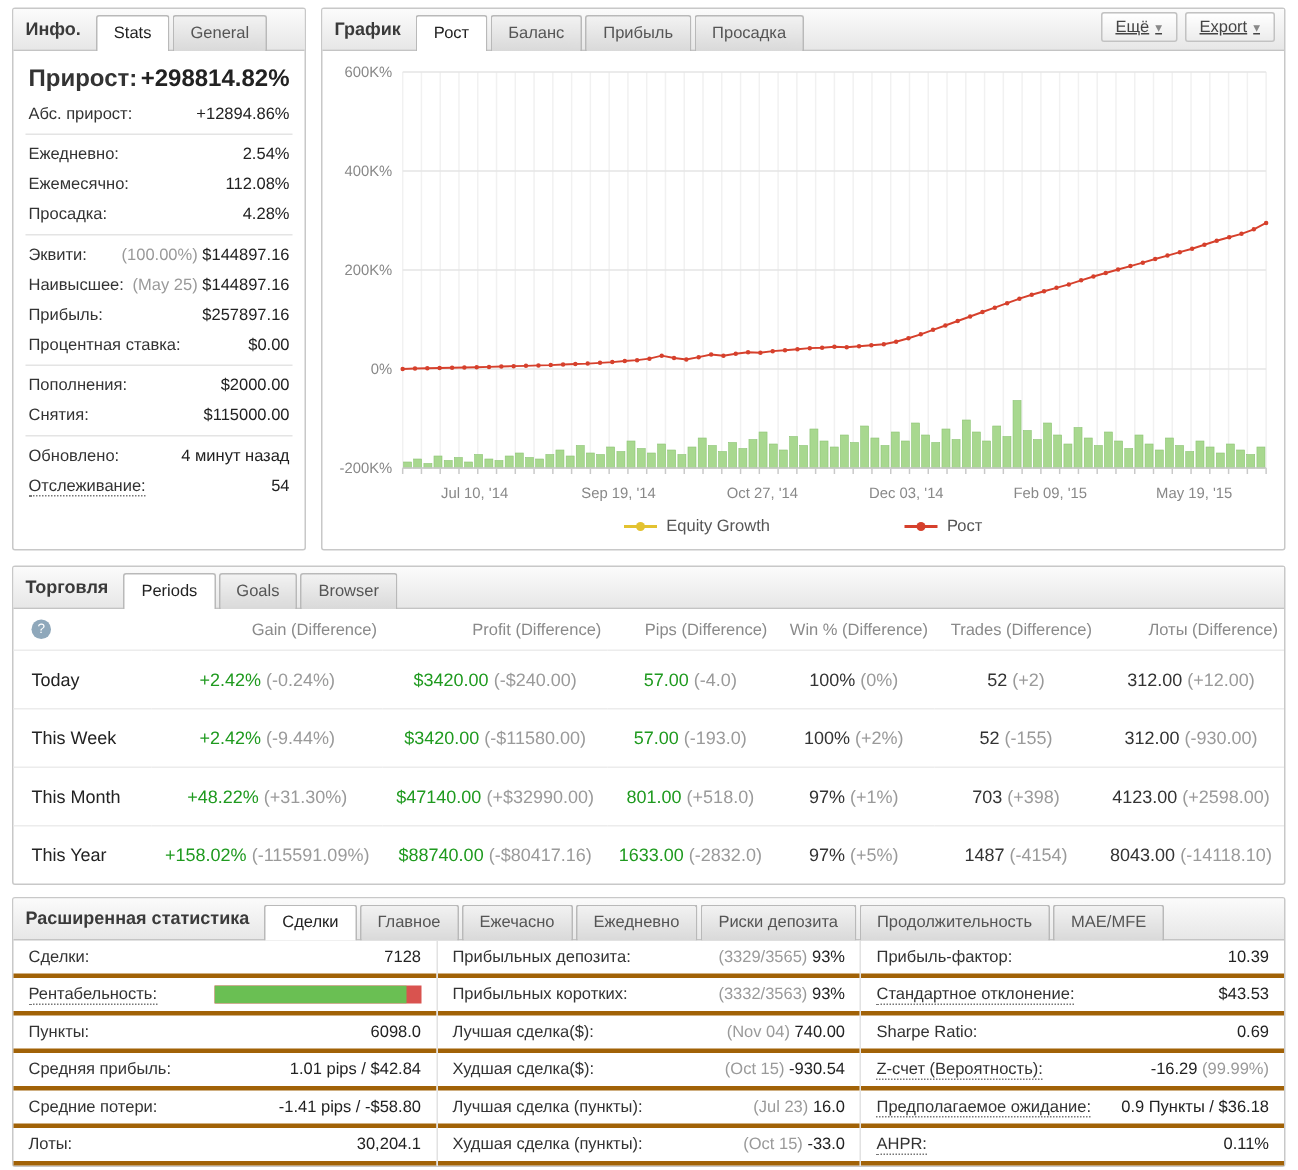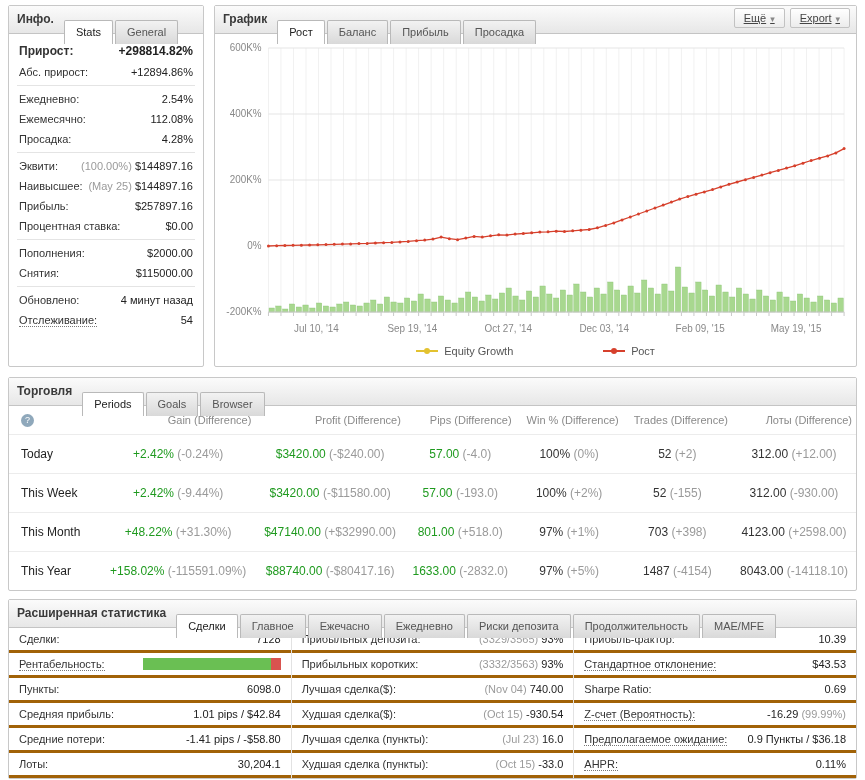--- a/index.html
+++ b/index.html
@@ -7,36 +7,36 @@
     font-family:"Liberation Sans", sans-serif; font-size:12px; color:#333; }
   .page { padding:5px 8px; }
 
   .panel { border:1px solid #c8c8c8; background:#fff; border-radius:2px; }
   .panel-header { display:flex; align-items:flex-end; height:28px;
     background:linear-gradient(#fbfbfb,#e7e7e7); border-bottom:1px solid #c4c4c4; padding:0 6px; }
   .panel-title { font-weight:bold; color:#3a3a3a; font-size:12px; padding:0 8px 7px 2px; white-space:nowrap; }
   .tabs { display:flex; gap:2px; margin-left:2px; }
   .tab { font-size:11px; color:#555; background:linear-gradient(#f2f2f2,#d9d9d9);
     border:1px solid #b9b9b9; border-bottom:none; padding:5px 11px 5px; border-radius:2px 2px 0 0;
-    position:relative; top:11px; cursor:pointer; white-space:nowrap; }
+    position:relative; top:1px; cursor:pointer; white-space:nowrap; }
   .tab.active { background:#fff; color:#222; padding-bottom:6px; }
   .hdr-right { margin-left:auto; display:flex; gap:5px; align-self:center; padding-bottom:4px; }
   .hdr-btn { font-size:11px; color:#444; border:1px solid #c2c2c2;
     background:linear-gradient(#ffffff,#ececec); padding:3px 9px; border-radius:2px; cursor:pointer;text-decoration:underline; }
   .hdr-btn .caret { color:#888; font-size:9px; margin-left:4px; }
 
   .top-row { display:flex; gap:10px; align-items:stretch; }
   .info-panel { width:196px; flex:none; }
   .chart-panel { flex:1; }
 
   .info-body { padding:6px 8px 4px; font-size:11px; }
   .info-row { display:flex; justify-content:space-between; align-items:baseline; padding:4px 2px; }
   .info-row .lbl { color:#333; white-space:nowrap; }
   .info-row .val { color:#222; text-align:right; white-space:nowrap; }
-  .big { font-size:12px; font-weight:bold; }
+  .big { font-size:16px; font-weight:bold; }
   .g { color:#1f9a1f; }
   .gb { color:#1f9a1f; font-weight:bold; }
   .grey { color:#9a9a9a; }
   .red { color:#cc2222; }
   .info-sep { border-top:1px solid #e4e4e4; margin:3px 0; }
   .dotted { border-bottom:1px dotted #777; cursor:help; }
 
   .chart-body { padding:4px 4px 0; }
   svg.chart { width:100%; height:302px; display:block; }
   svg.chart text { fill:#888; font-size:10px; font-family:"Liberation Sans", sans-serif; }

